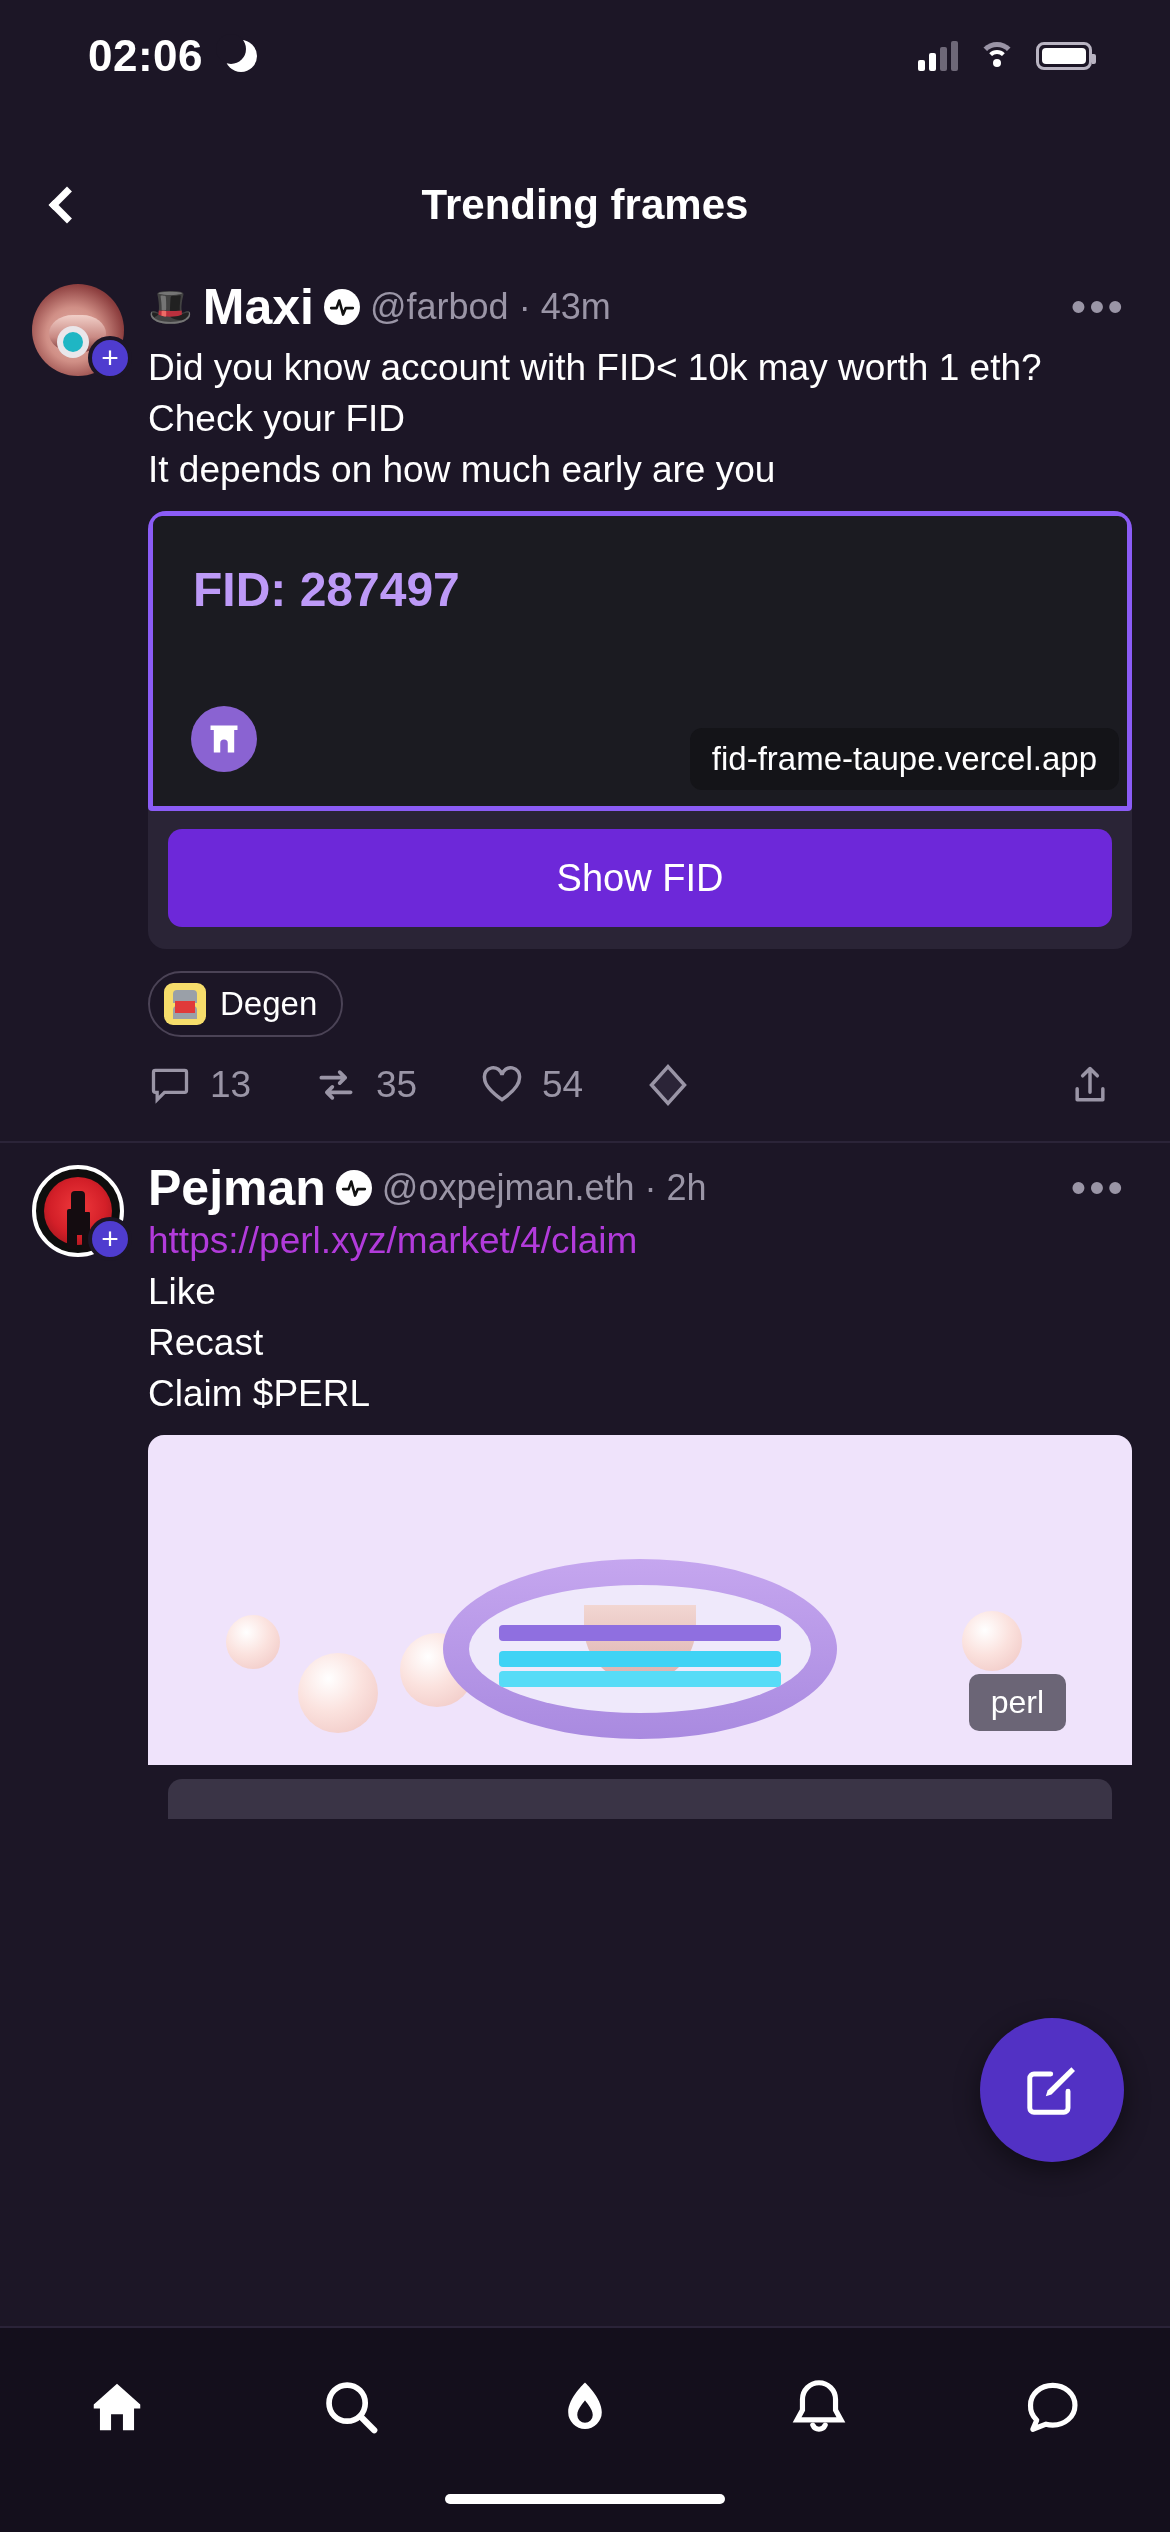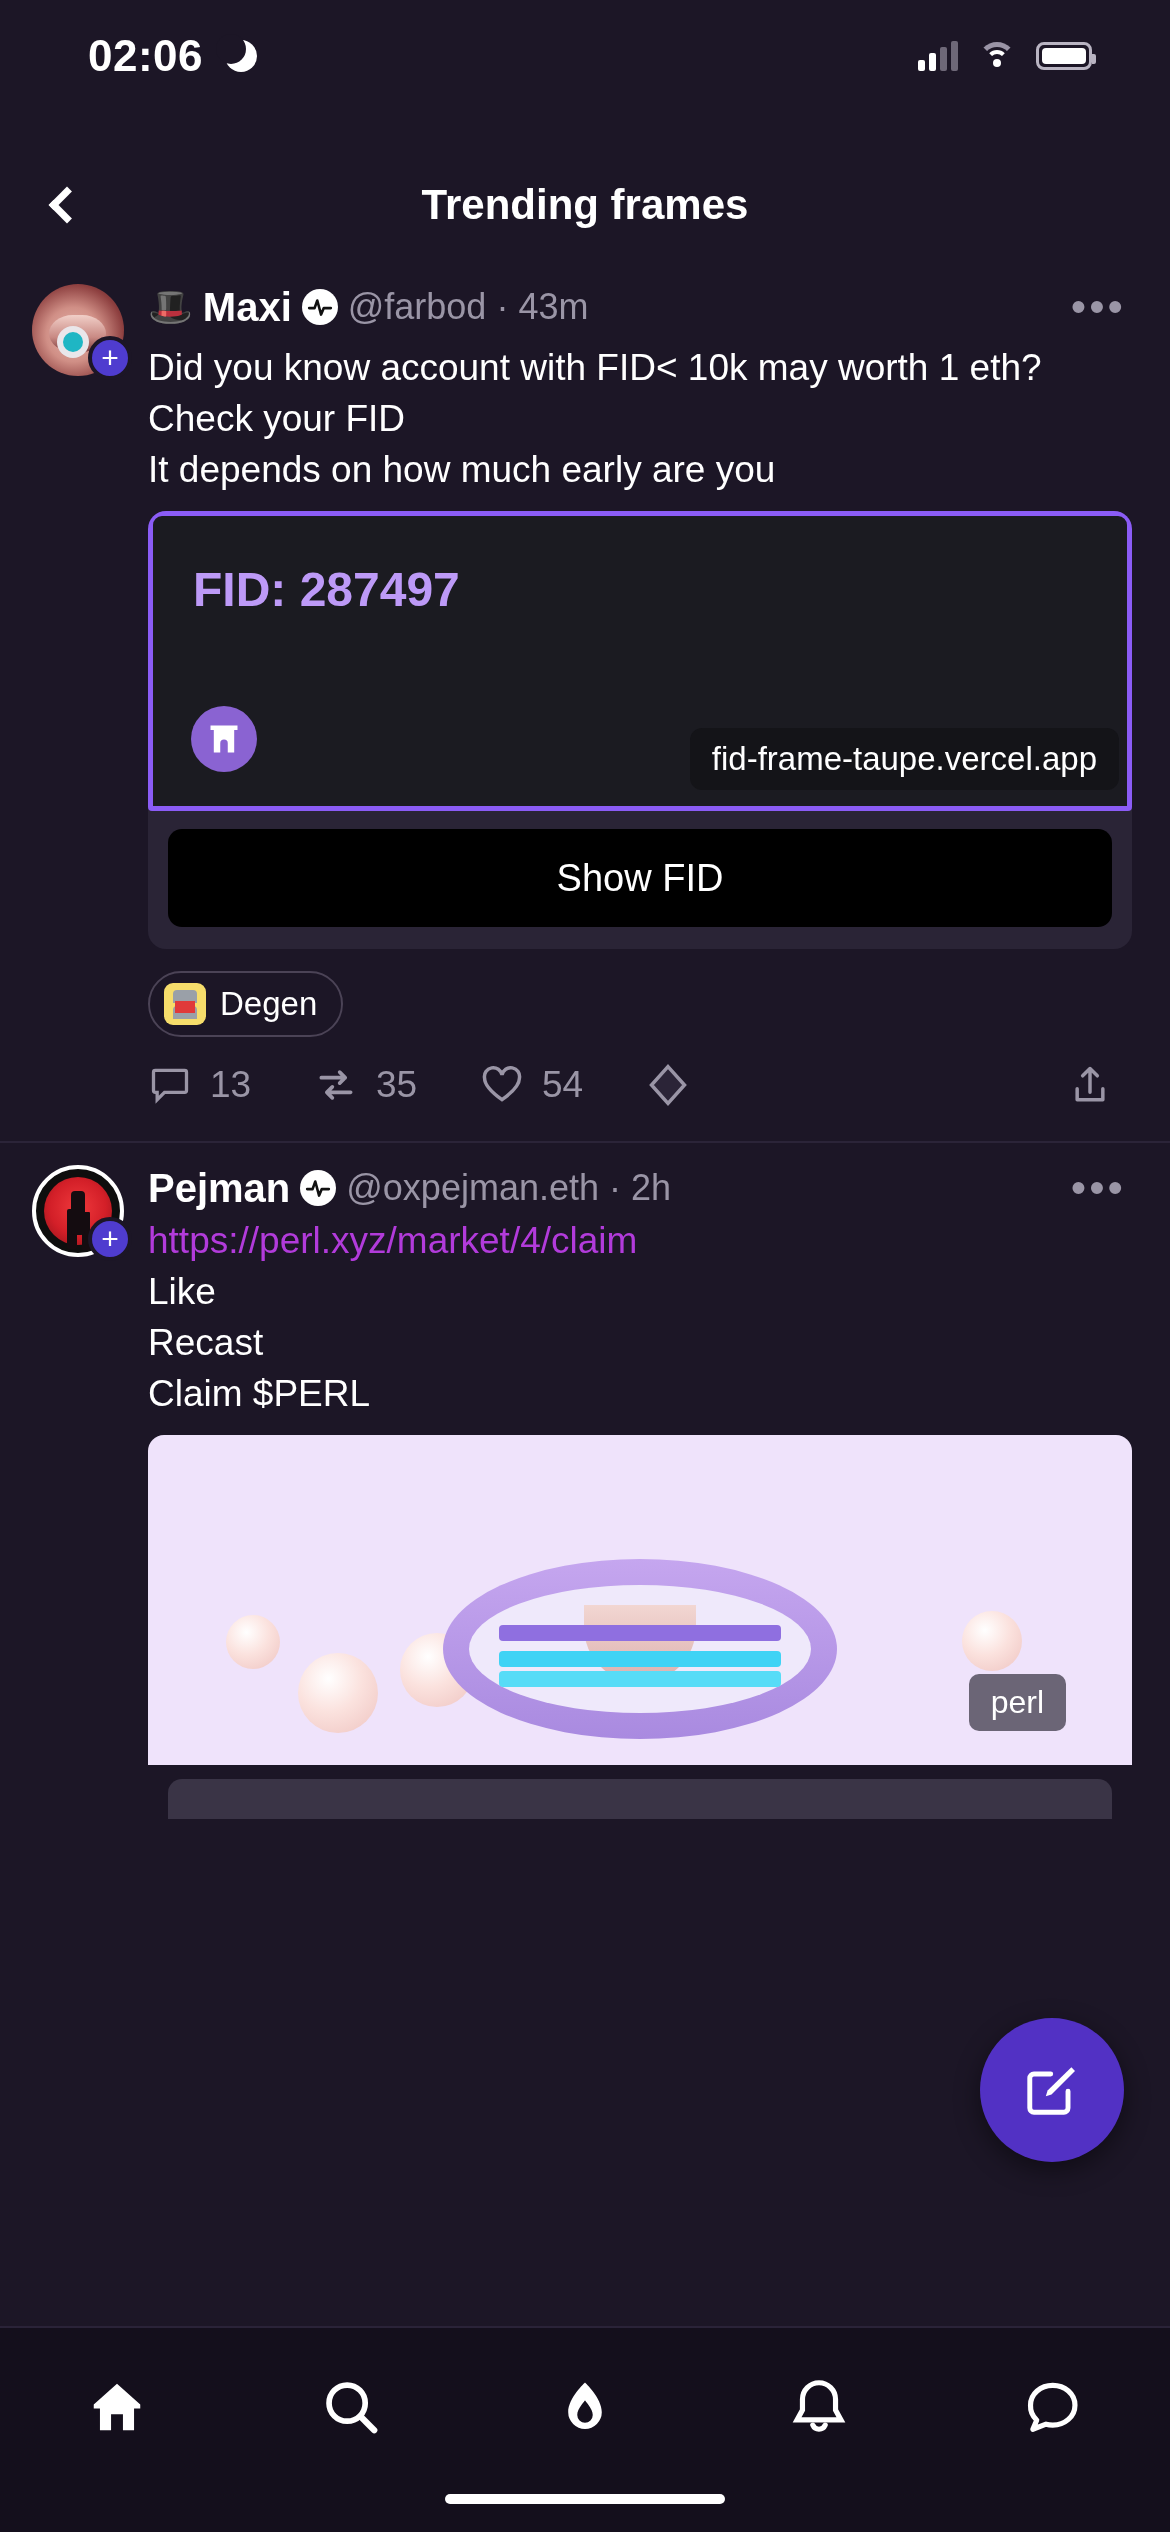--- a/index.html
+++ b/index.html
@@ -76,21 +76,21 @@
   .av2::after { content:""; position:absolute; left:42%; top:26%; width:14px; height:44px;
     background:#140c10; border-radius:4px; box-shadow:-6px 16px 0 -2px #140c10, 8px 18px 0 -3px #140c10; }
   .plus-badge { position:absolute; right:-8px; bottom:-4px; width:44px; height:44px;
     border-radius:50%; background:#4f3ccf; border:4px solid #1c1626;
     display:flex; align-items:center; justify-content:center; color:#fff;
     font-size:30px; line-height:1; font-weight:500; }
 
   .post-body { flex:1; padding-left:24px; padding-right:4px; }
   .name-row { display:flex; align-items:center; gap:10px; height:54px; }
   .hat { font-size:36px; line-height:1; }
-  .disp-name { color:#ffffff; font-size:40px; font-weight:700; }
+  .disp-name { color:#ffffff; font-size:50px; font-weight:700; }
   .power-badge { width:36px; height:36px; border-radius:50%; background:#ffffff;
     display:flex; align-items:center; justify-content:center; flex:0 0 36px; }
   .power-badge svg { width:26px; height:26px; display:block; }
   .handle { color:#9a95a6; font-size:36px; }
   .dotsep { color:#9a95a6; font-size:36px; }
   .time { color:#9a95a6; font-size:36px; }
   .more-dots { margin-left:auto; color:#9a95a6; font-size:44px; letter-spacing:3px;
     line-height:24px; padding-right:6px; }
 
   .cast-text { color:#ffffff; font-size:37px; line-height:51px; margin-top:8px; white-space:pre-line; }
@@ -100,21 +100,21 @@
   .frame-card { margin-top:16px; border-radius:18px; overflow:hidden; background:#2a2436; }
   .frame-img { position:relative; height:300px; background:#1b1b21;
     border:5px solid #8b5cf6; border-radius:14px 14px 4px 4px; }
   .fid-label { position:absolute; left:40px; top:46px; color:#bd9af7;
     font-size:48px; font-weight:700; }
   .fc-logo { position:absolute; left:38px; bottom:34px; width:66px; height:66px;
     border-radius:50%; background:#8a63d2; display:flex; align-items:center; justify-content:center; }
   .fc-logo svg { width:36px; height:36px; }
   .url-chip { position:absolute; right:8px; bottom:16px; background:#141418;
     color:#ffffff; font-size:33px; padding:12px 22px; border-radius:12px; white-space:nowrap; }
-  .frame-btn { margin:18px 20px 22px 20px; height:98px; background:#000000;
+  .frame-btn { margin:18px 20px 22px 20px; height:98px; background:#6d28d9;
     border-radius:14px; display:flex; align-items:center; justify-content:center;
     color:#ffffff; font-size:38px;text-align:center; }
 
   
   .chan-chip { display:inline-flex; align-items:center; gap:14px; margin-top:22px;
     border:2px solid #4b4356; border-radius:999px; padding:10px 24px 10px 14px; }
   .chan-ico { width:42px; height:42px; border-radius:9px; background:#f6dd6b;
     position:relative; overflow:hidden; flex:0 0 42px; }
   .chan-ico::before { content:""; position:absolute; left:9px; top:7px; width:24px; height:13px;
     background:#9aa0a8; border-radius:4px 4px 0 0; box-shadow:0 16px 0 0 #9aa0a8; }

